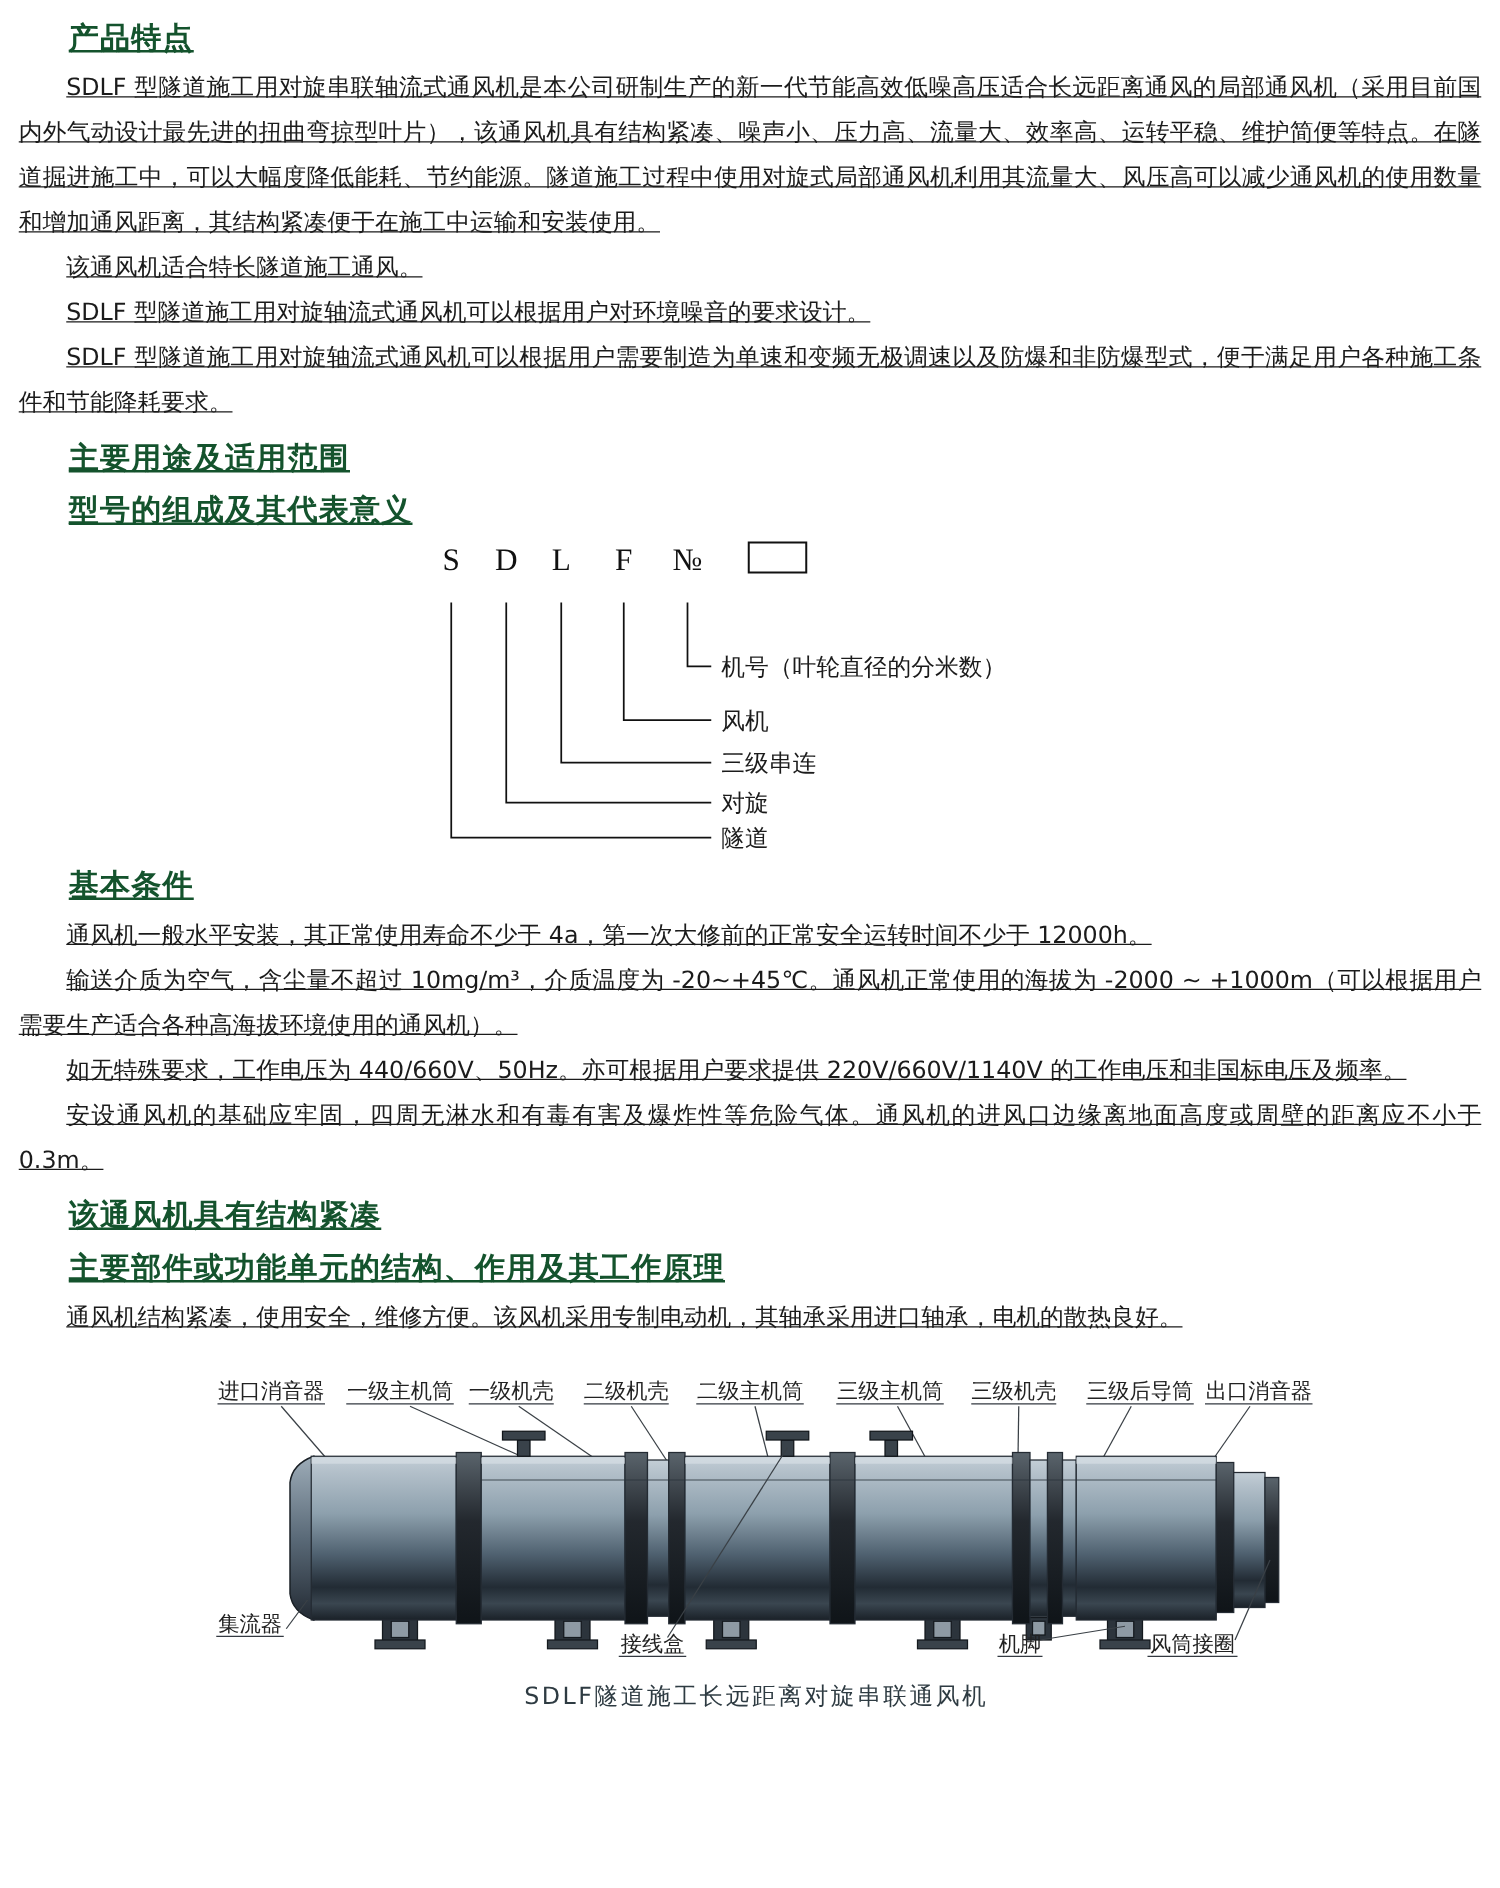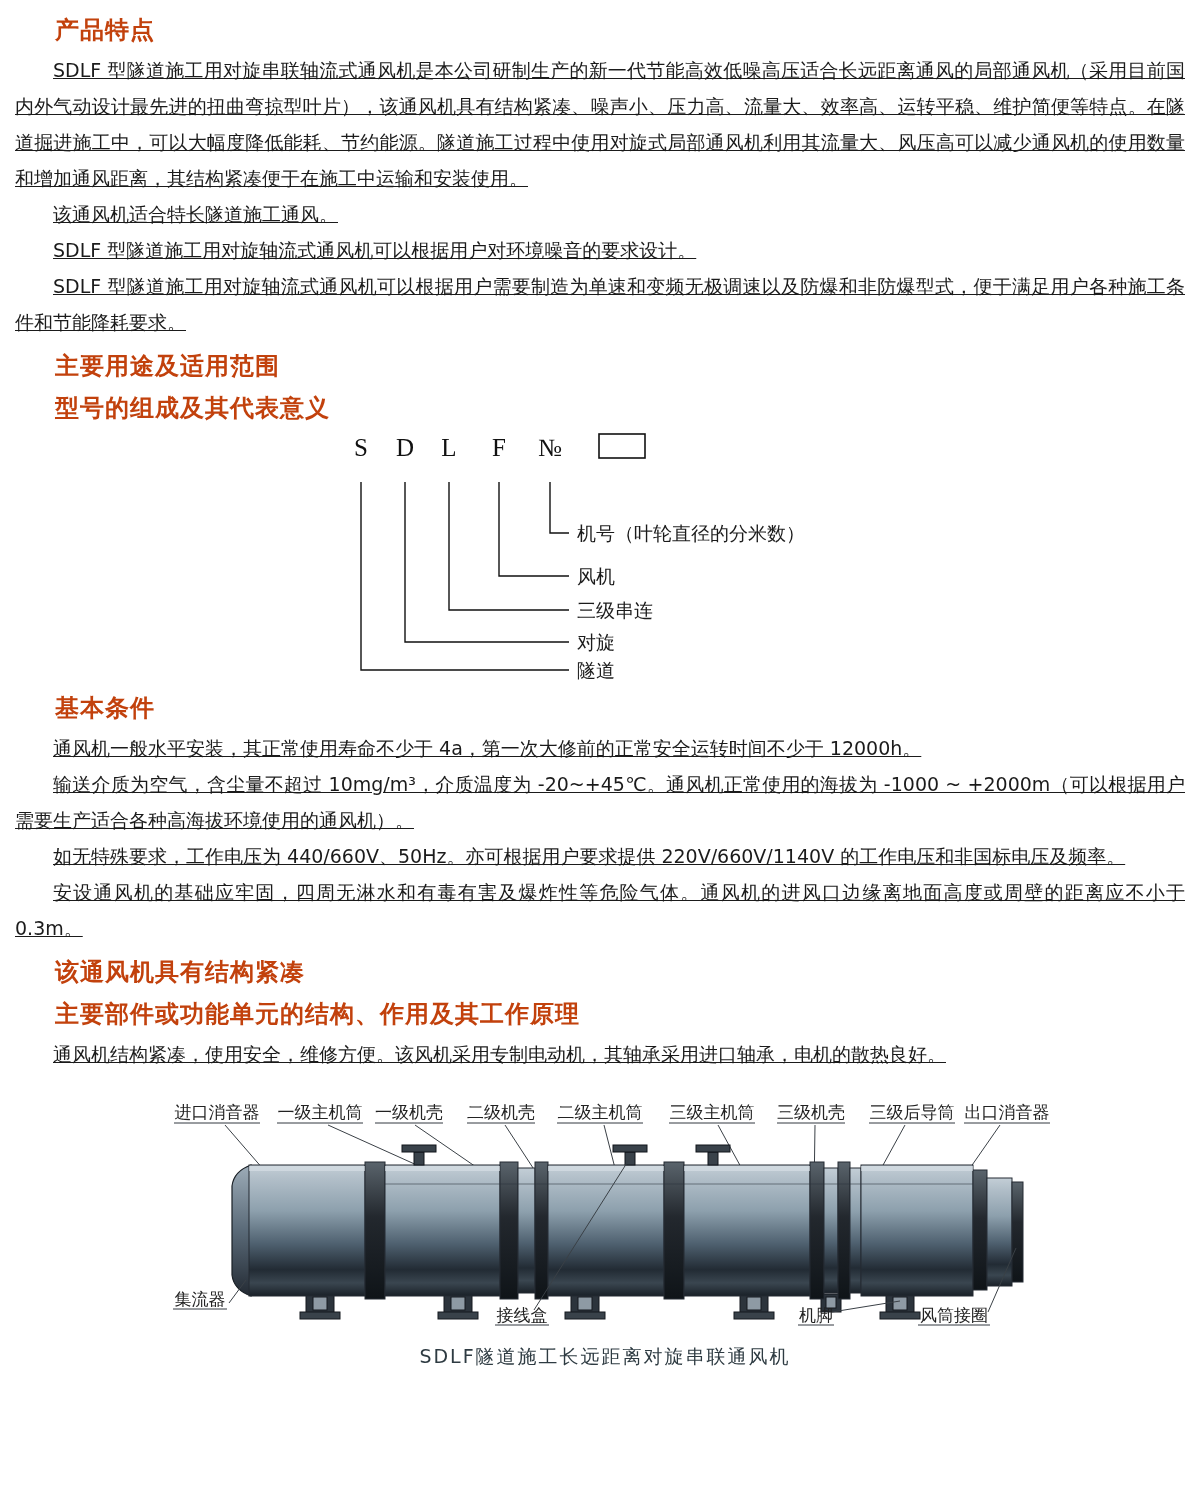--- a/index.html
+++ b/index.html
@@ -5,25 +5,26 @@
   html, body { margin: 0; padding: 0; background: #ffffff; }
   body {
     width: 1200px;
     min-height: 1510px;
     color: #1b1b1b;
     font-family: "DejaVu Sans", "Liberation Sans", sans-serif;
   }
   .doc { padding: 4px 15px 20px 15px; }
 
   h2.sec {
-    color: #c2410c;
+    color: #14532d;
     font-size: 24px;
     font-weight: bold;
     margin: 10px 0 6px 40px;
     letter-spacing: 1px;
+    text-decoration: underline;
   }
   p.para {
     font-size: 19px;
     line-height: 36px;
     margin: 0;
     text-indent: 2em;
     text-align: justify;
     color: #1b1b1b;
     text-decoration: underline;
   }
@@ -83,21 +84,21 @@
 
     <text class="mlabel" x="240" y="110">机号（叶轮直径的分米数）</text>
     <text class="mlabel" x="240" y="153">风机</text>
     <text class="mlabel" x="240" y="187">三级串连</text>
     <text class="mlabel" x="240" y="219">对旋</text>
     <text class="mlabel" x="240" y="247">隧道</text>
   </svg>
 
   <h2 class="sec">基本条件</h2>
   <p class="para">通风机一般水平安装，其正常使用寿命不少于 4a，第一次大修前的正常安全运转时间不少于 12000h。</p>
-  <p class="para">输送介质为空气，含尘量不超过 10mg/m³，介质温度为 -20~+45℃。通风机正常使用的海拔为 -1000 ~ +2000m（可以根据用户需要生产适合各种高海拔环境使用的通风机）。</p>
+  <p class="para">输送介质为空气，含尘量不超过 10mg/m³，介质温度为 -20~+45℃。通风机正常使用的海拔为 -2000 ~ +1000m（可以根据用户需要生产适合各种高海拔环境使用的通风机）。</p>
   <p class="para">如无特殊要求，工作电压为 440/660V、50Hz。亦可根据用户要求提供 220V/660V/1140V 的工作电压和非国标电压及频率。</p>
   <p class="para">安设通风机的基础应牢固，四周无淋水和有毒有害及爆炸性等危险气体。通风机的进风口边缘离地面高度或周壁的距离应不小于 0.3m。</p>
 
   <h2 class="sec">该通风机具有结构紧凑</h2>
 
   <h2 class="sec">主要部件或功能单元的结构、作用及其工作原理</h2>
   <p class="para">通风机结构紧凑，使用安全，维修方便。该风机采用专制电动机，其轴承采用进口轴承，电机的散热良好。</p>
 
   <div class="figure-wrap">
     <svg class="fan-fig" width="950" height="240" viewBox="0 0 950 240">

